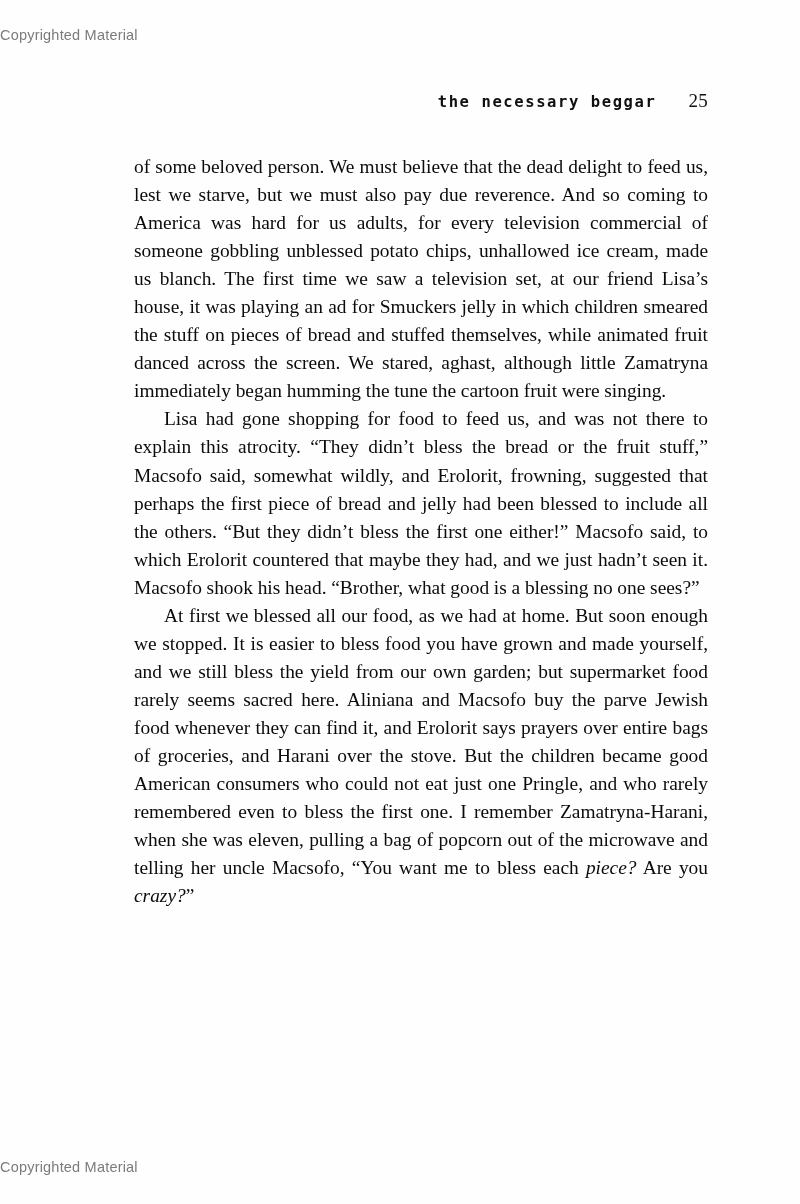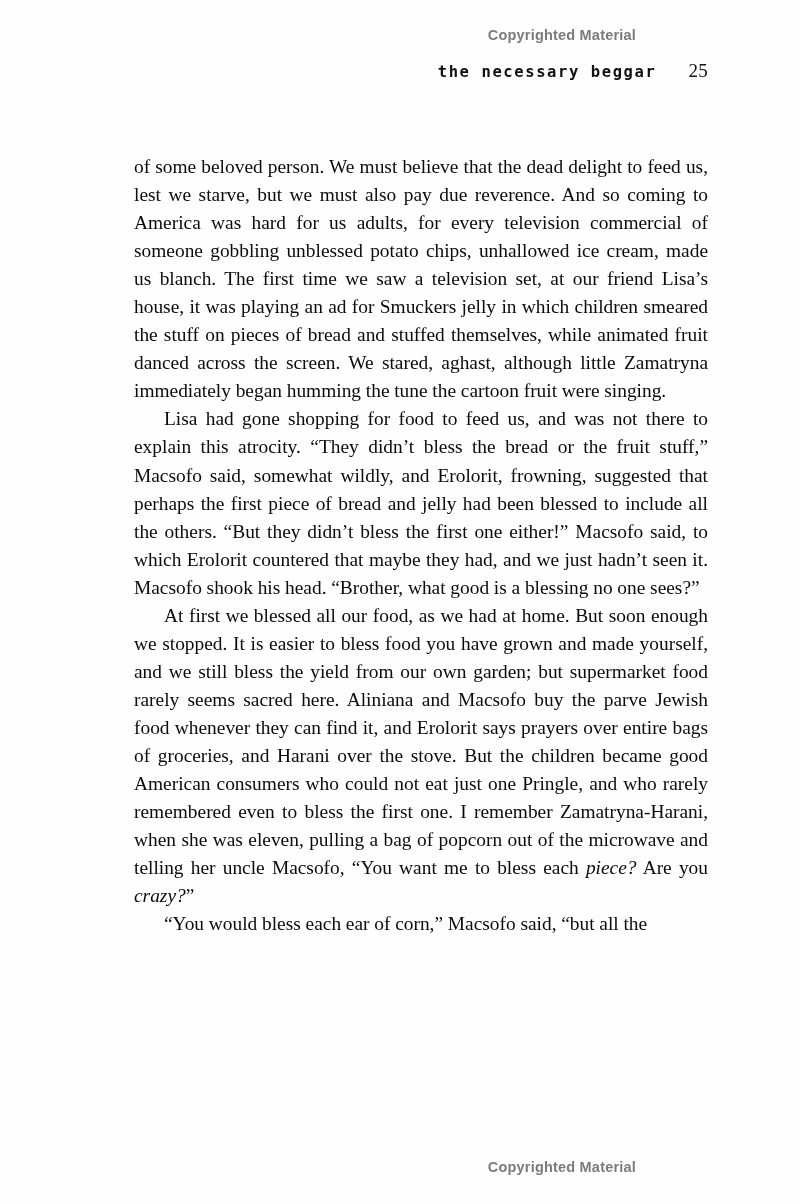--- a/index.html
+++ b/index.html
@@ -20,35 +20,35 @@
     position: absolute;
     inset: 0;
     background: #fefefe;
   }
 
   
   .watermark {
     position: absolute;
     left: 0;
     width: 636px;
-    text-align: right;
+    text-align: left;
     font-family: "Liberation Sans", "DejaVu Sans", sans-serif;
     font-size: 14.5px;
-    font-weight: 700;
+    font-weight: 400;
     letter-spacing: 0.2px;
     color: #7b7b7b;
     user-select: none;
   }
   .watermark-top    { top: 27px; }
   .watermark-bottom { top: 1159px; }
 
   
   .running-head {
     position: absolute;
-    top: 60px;
+    top: 90px;
     left: 134px;
     width: 574px;
     height: 24px;
     display: flex;
     align-items: baseline;
     justify-content: flex-end;
   }
   .running-title {
     font-family: "DejaVu Sans Mono", "Liberation Mono", monospace;
     font-size: 15.5px;
@@ -99,18 +99,17 @@
 
   <div class="running-head">
     <span class="running-title">the necessary beggar</span>
     <span class="running-folio">25</span>
   </div>
 
   <div class="body-block">
     <p>of some beloved person. We must believe that the dead delight to feed us, lest we starve, but we must also pay due reverence. And so coming to America was hard for us adults, for every television commercial of someone gobbling unblessed potato chips, unhallowed ice cream, made us blanch. The first time we saw a television set, at our friend Lisa’s house, it was playing an ad for Smuckers jelly in which children smeared the stuff on pieces of bread and stuffed themselves, while animated fruit danced across the screen. We stared, aghast, although little Zamatryna immediately began humming the tune the cartoon fruit were singing.</p>
     <p class="indent">Lisa had gone shopping for food to feed us, and was not there to explain this atrocity. “They didn’t bless the bread or the fruit stuff,” Macsofo said, somewhat wildly, and Erolorit, frowning, suggested that perhaps the first piece of bread and jelly had been blessed to include all the others. “But they didn’t bless the first one either!” Macsofo said, to which Erolorit countered that maybe they had, and we just hadn’t seen it. Macsofo shook his head. “Brother, what good is a blessing no one sees?”</p>
     <p class="indent">At first we blessed all our food, as we had at home. But soon enough we stopped. It is easier to bless food you have grown and made yourself, and we still bless the yield from our own garden; but supermarket food rarely seems sacred here. Aliniana and Macsofo buy the parve Jewish food whenever they can find it, and Erolorit says prayers over entire bags of groceries, and Harani over the stove. But the children became good American consumers who could not eat just one Pringle, and who rarely remembered even to bless the first one. I remember Zamatryna-Harani, when she was eleven, pulling a bag of popcorn out of the microwave and telling her uncle Macsofo, “You want me to bless each <em>piece?</em> Are you <em>crazy?</em>”</p>
-    <p class="indent">“You would bless each ear of corn,” Macsofo said, “but all the</p>
   </div>
 
   <div class="watermark watermark-bottom">Copyrighted Material</div>
 
 </div>
 
 </body></html>

